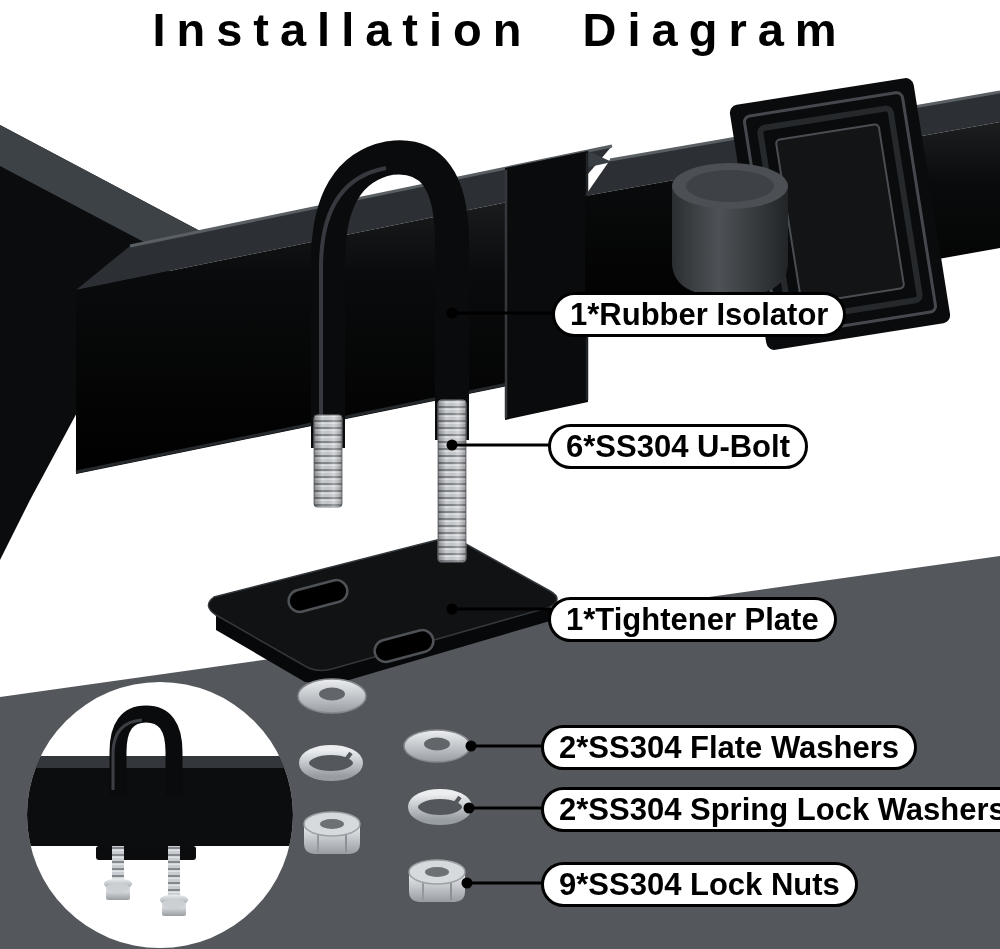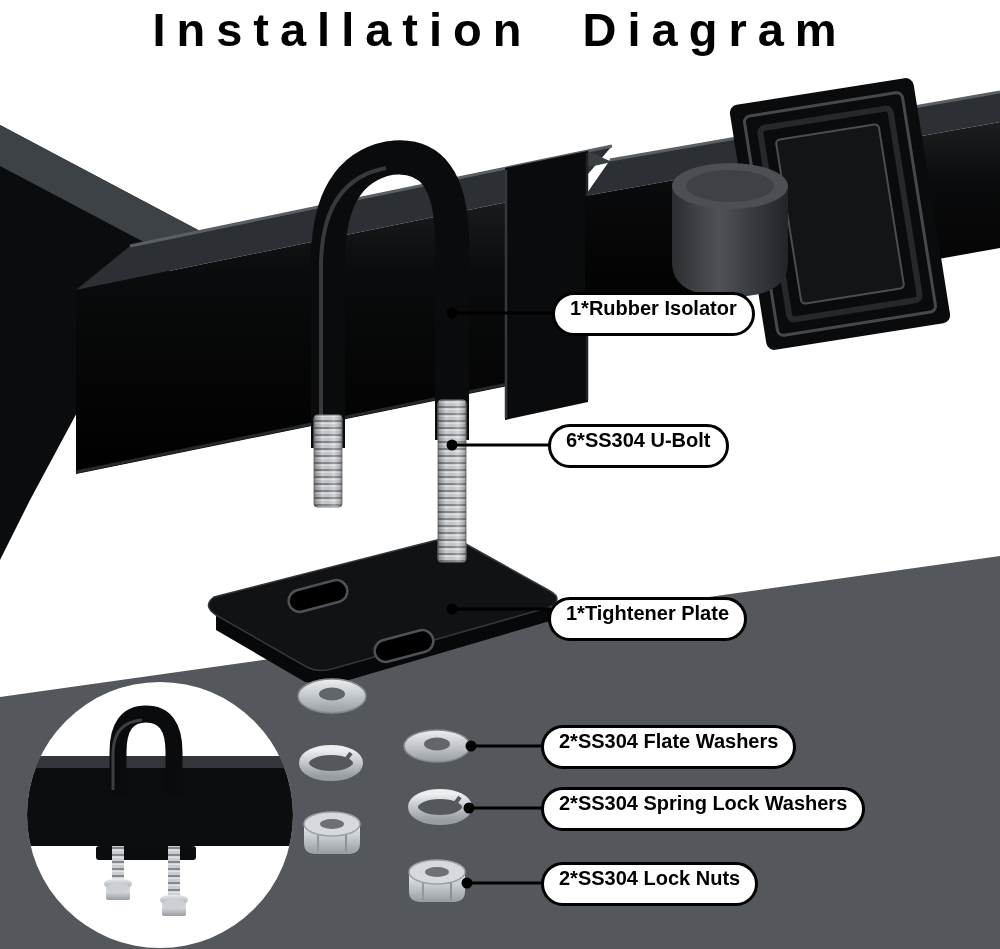--- a/index.html
+++ b/index.html
@@ -20,23 +20,23 @@
     letter-spacing:11px;
     word-spacing:26px;
     color:#000000;
     font-family:Liberation Sans, sans-serif;
   }
   .pill{
     position:absolute;
     background:#ffffff;
     border:3.5px solid #000000;
     border-radius:28px;
-    padding:2px 15px 12px 15px;
+    padding:2px 15px 0 15px;
     font-weight:700;
-    font-size:20px;
+    font-size:31px;
     line-height:1.18;
     color:#000000;
     white-space:nowrap;
   }
 </style>
 </head>
 <body>
 
 <div class="stage">
 
@@ -226,16 +226,16 @@
   <div class="pill" style="left:548px;top:588px;margin-top:9px;">
     <span>1*Tightener Plate</span>
   </div>
   <div class="pill" style="left:541px;top:725px;text-align:right;">
     <span>2*SS304 Flate Washers</span>
   </div>
   <div class="pill" style="left:541px;top:787px;">
     <span>2*SS304 Spring Lock Washers</span>
   </div>
   <div class="pill" style="left:541px;top:862px;">
-    <span>2*SS304 Lock Nuts</span>
+    <span>9*SS304 Lock Nuts</span>
   </div>
 
 </div>
 
 </body></html>

